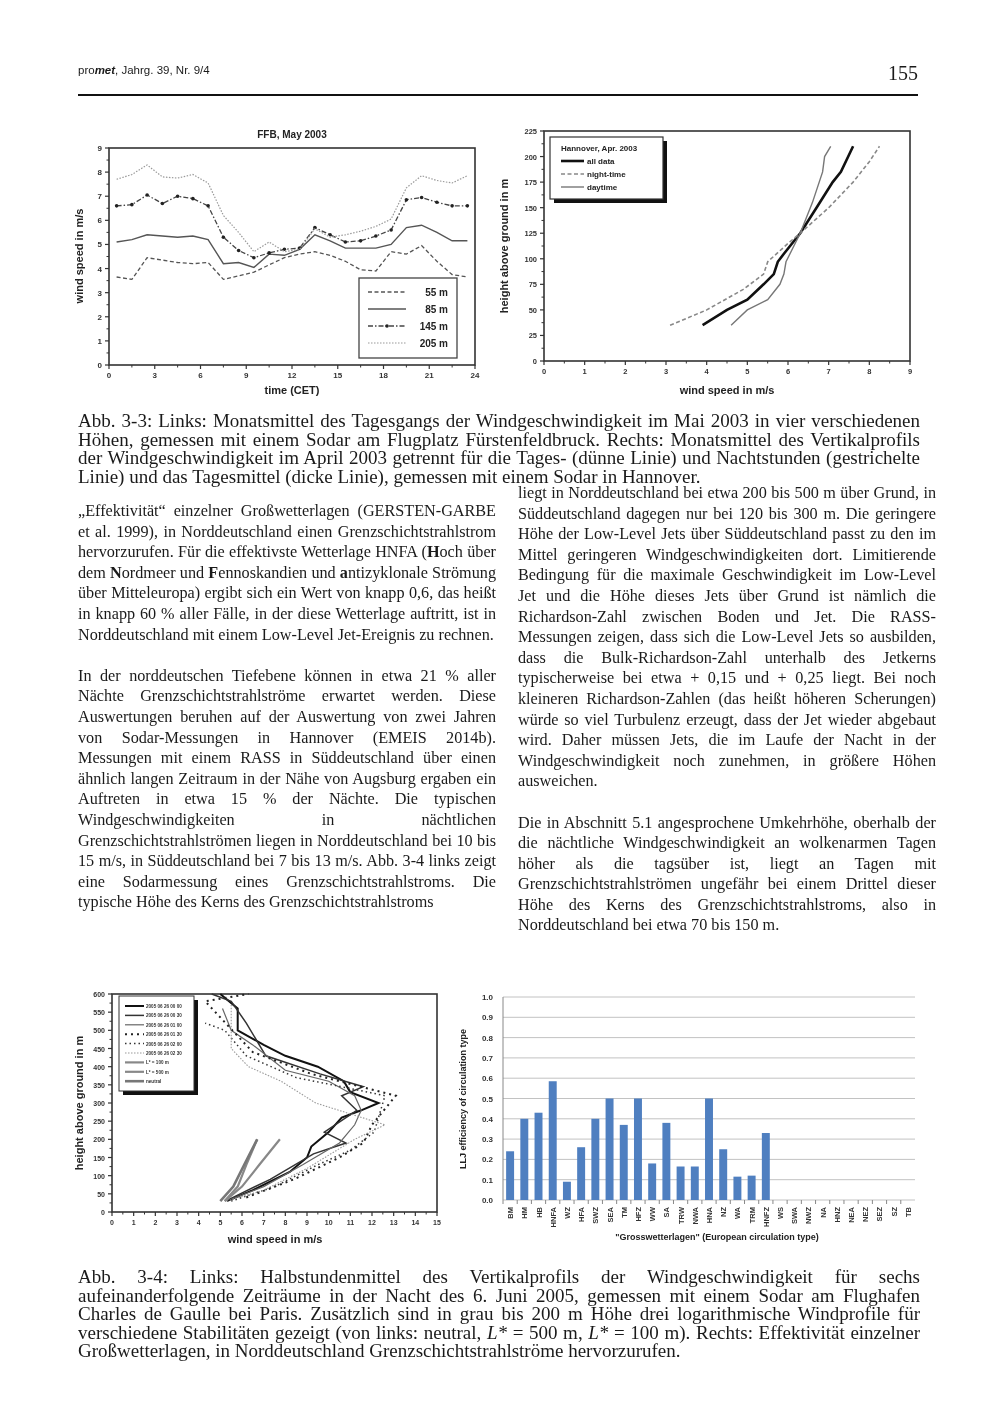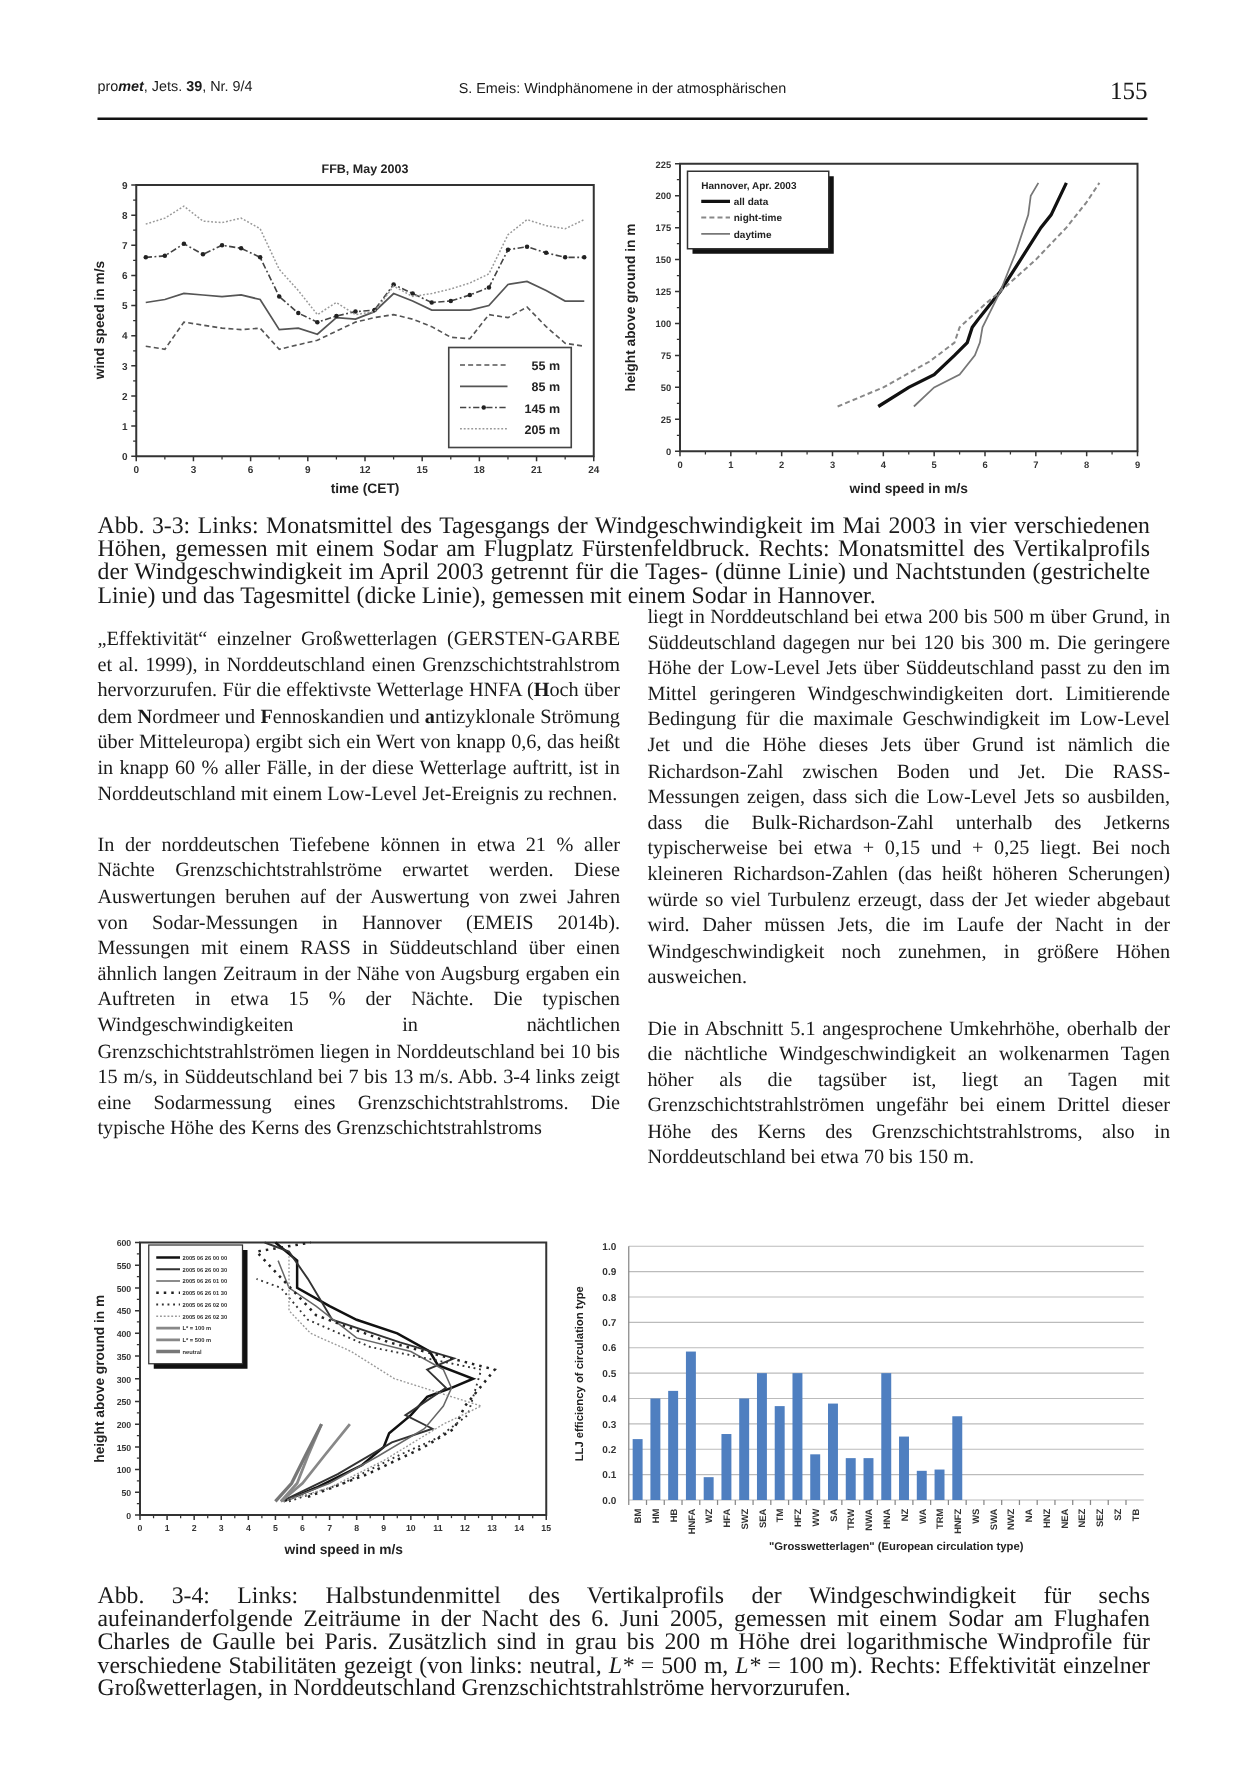--- a/index.html
+++ b/index.html
@@ -1,41 +1,40 @@
 <!DOCTYPE html>
 <html><head>
 <meta charset="utf-8">
 <style>
   html, body { margin: 0; padding: 0; background: #fff; }
   body { width: 1000px; height: 1413px; position: relative; overflow: hidden; color: #1a1a1a; }
   .page { position: absolute; left: 0; top: 0; width: 1000px; height: 1413px; }
   .hdr { position: absolute; top: 62px; left: 78px; width: 840px; height: 34px; font-family: "Liberation Sans", sans-serif; font-size: 11.5px; }
   .hdr-left { position: absolute; left: 0; top: 2px; }
-  .hdr-left b { font-weight: bold; }
+  .hdr-left b { font-weight: normal; }
   .hdr-left i { font-style: italic; font-weight: bold; text-align: center; }
   .hdr-center { position: absolute; left: 210px; width: 420px; top: 2px; text-align: center; line-height: 14px; }
   .hdr-right { position: absolute; right: 0; top: 0; font-family: "Liberation Serif", serif; font-size: 20px; }
   .hdr-rule { position: absolute; left: 78px; top: 94px; width: 840px; height: 2px; background: #111; }
   .fig { position: absolute; }
   .fig svg { display: block; }
   .caption { position: absolute; left: 78px; width: 842px; font-family: "Liberation Serif", serif; font-size: 19px; line-height: 18.5px; text-align: justify; }
   .col { position: absolute; width: 418px; font-family: "Liberation Serif", serif; font-size: 16.2px; line-height: 20.6px; text-align: justify; }
   .col p { margin: 0; }
   .col p + p { margin-top: 20.6px; }
   .svgtxt { font-family: "Liberation Sans", sans-serif; font-weight: bold; }
 </style>
 </head>
 <body>
 
 <div class="page">
 
   <div class="hdr">
-    <div class="hdr-left"><span>pro</span><i>met</i><span>, Jets. </span><b>39</b><span>, Nr. 9/4</span></div>
+    <div class="hdr-left"><span>pro</span><i>met</i><span>, Jahrg. </span><b>39</b><span>, Nr. 9/4</span></div>
     <div class="hdr-center">
-      <div>S. Emeis: Windphänomene in der atmosphärischen</div>
     </div>
     <div class="hdr-right">155</div>
   </div>
   <div class="hdr-rule"></div>
 
   <div class="fig" style="left:70px; top:118px;">
     <svg id="c1" width="420" height="285">
         <text x="222" y="20" text-anchor="middle" font-size="10" class="svgtxt" fill="#222">FFB, May 2003</text>
         <rect x="39" y="30" width="366" height="217" fill="none" stroke="#333" stroke-width="1.6"></rect>
         <line x1="39" y1="247" x2="39" y2="251" stroke="#333" stroke-width="1.2"></line>

